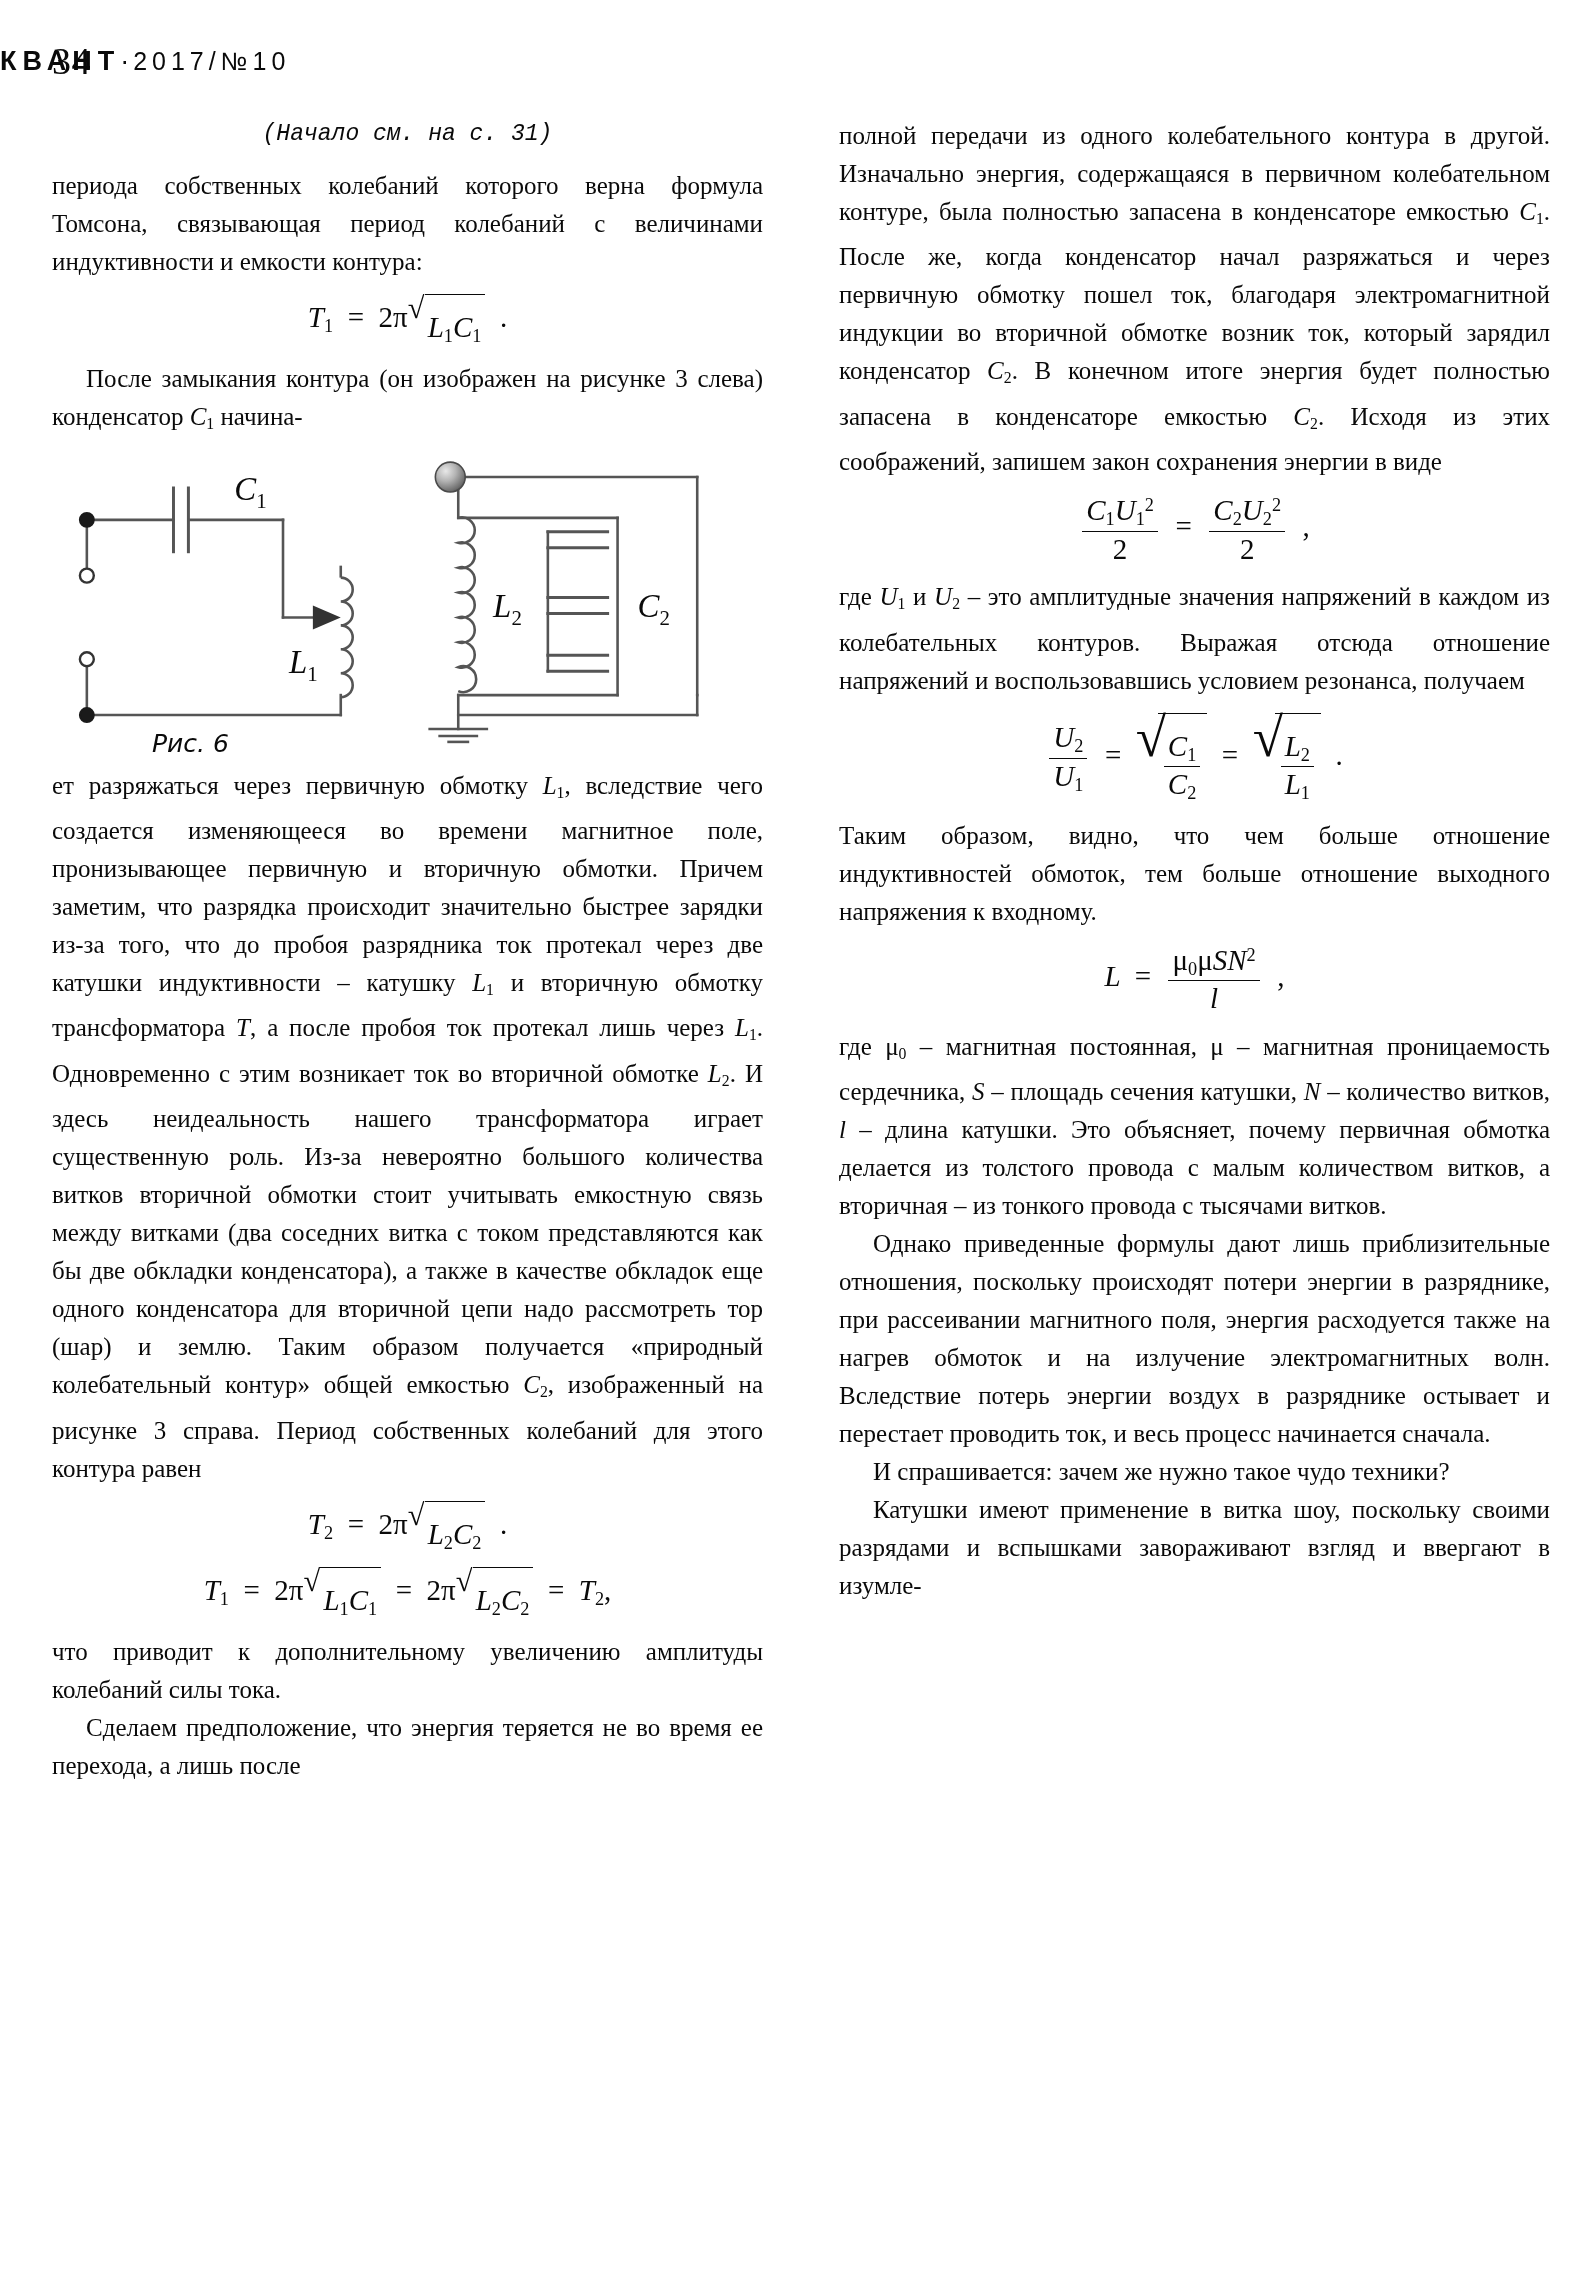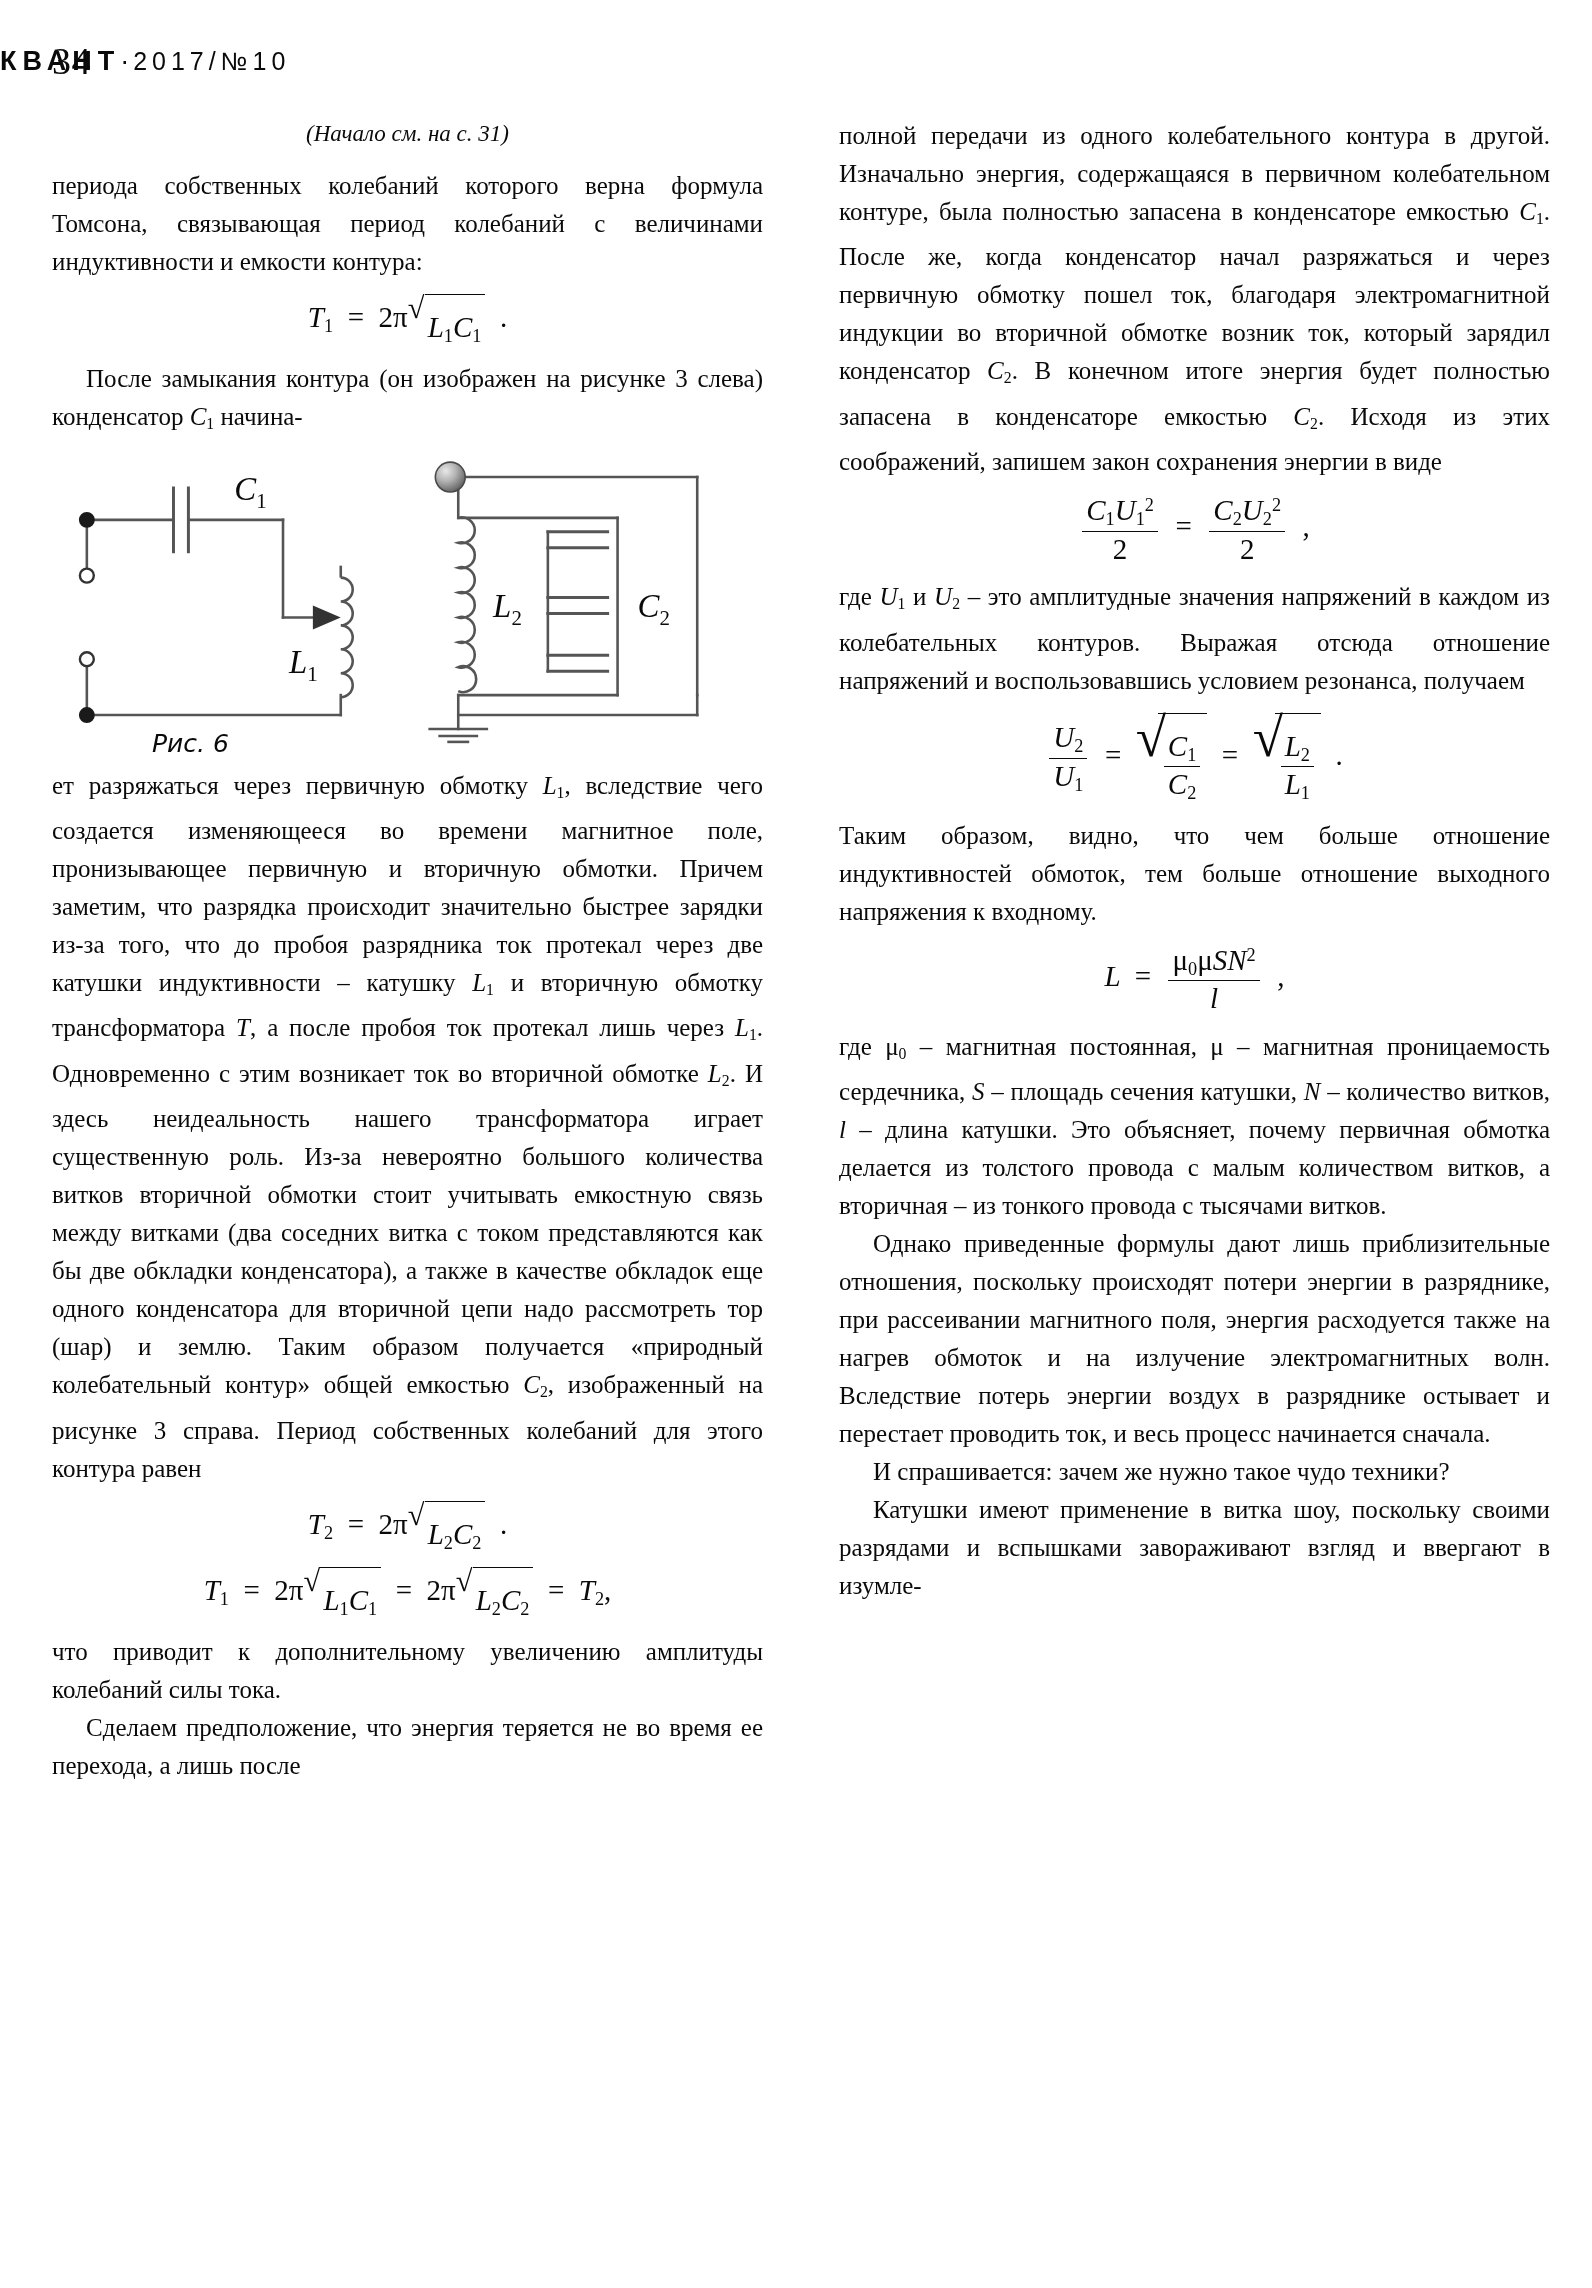--- a/index.html
+++ b/index.html
@@ -77,21 +77,21 @@
 
   p {
     margin: 0;
     text-indent: 0;
   }
   p.ind { text-indent: 34px; }
 
   .contnote {
     text-align: center;
     font-style: italic;
-    font-family: Liberation Serif, serif;
+    font-family: Liberation Mono, monospace;
     font-size: 23px;
     line-height: 34px;
     margin-bottom: 16px;
   }
 
   
   .math {
     font-family: "Liberation Serif", serif;
     font-style: italic;
     white-space: nowrap;

